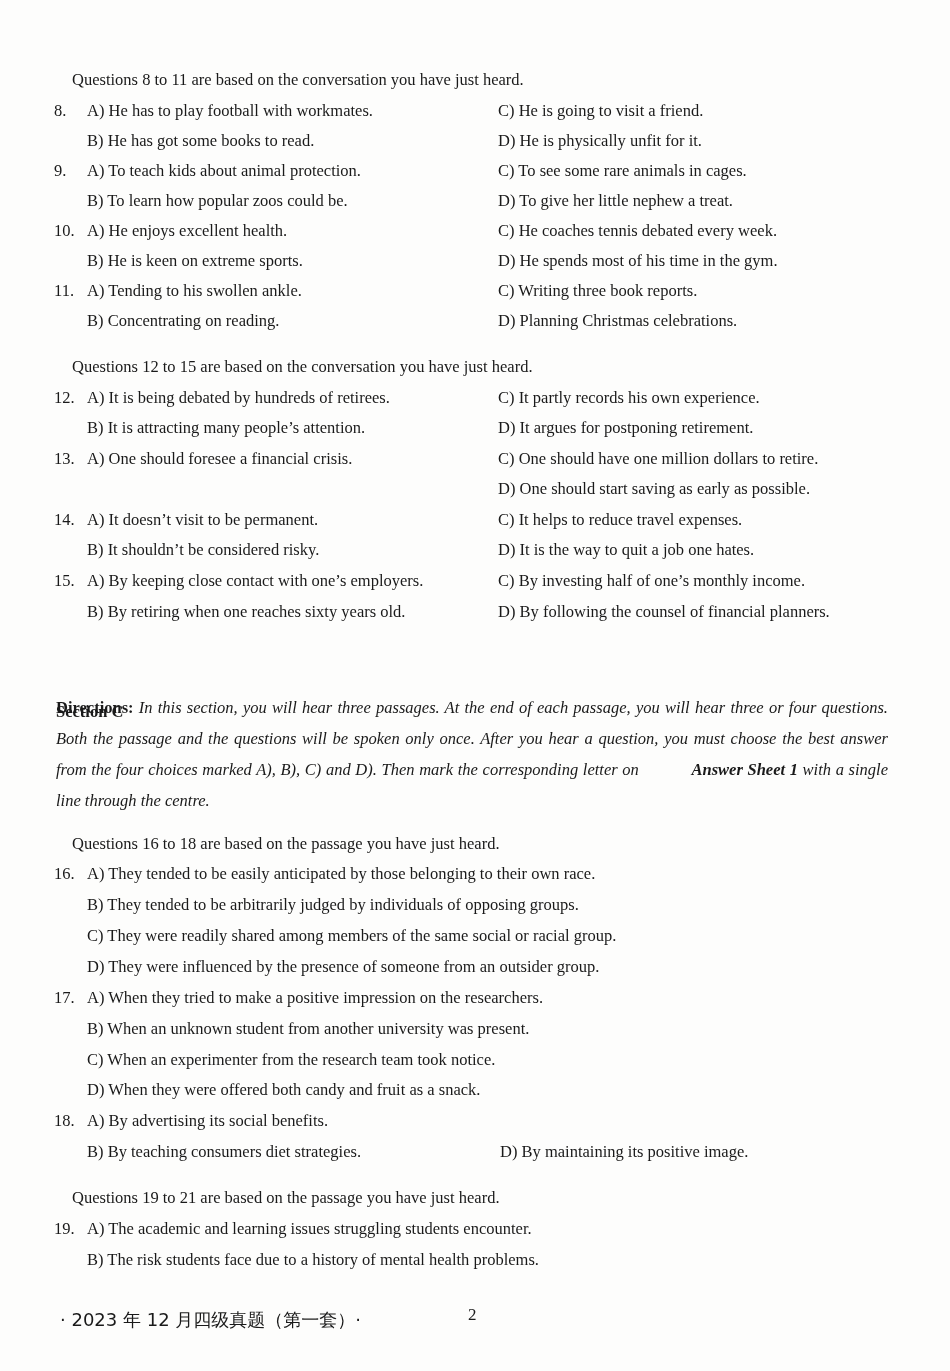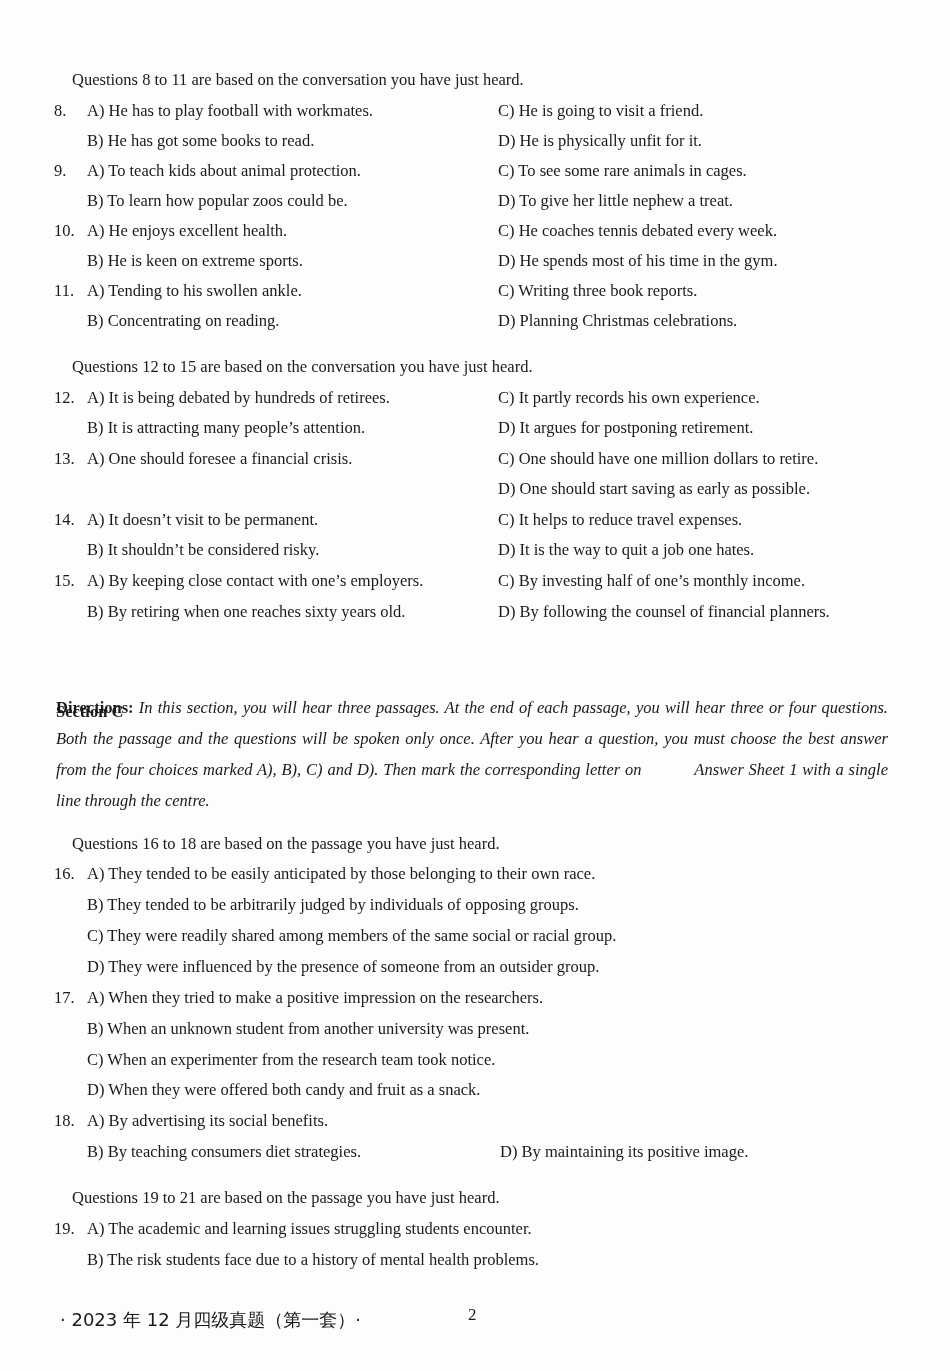--- a/index.html
+++ b/index.html
@@ -9,21 +9,21 @@
     }
     .heading { position: absolute; left: 72px; font-weight: normal; font-size: 16.5px; text-align: center; }
     .row { position: absolute; left: 0; width: 950px; height: 30px; font-size: 16.5px; }
     .num { position: absolute; left: 54px; }
     .optA { position: absolute; left: 87px; }
     .optC { position: absolute; left: 498px; }
     .row18 .optC { left: 500px; }
     .sec-title { position: absolute; left: 56px; top: 666px; font-weight: bold; font-size: 16.5px; margin-top: 36px; }
     .directions { position: absolute; left: 56px; top: 692px; width: 832px; font-size: 16.5px; line-height: 31px; font-style: italic; text-align: justify; }
     .directions b { font-style: normal; }
-    .directions .bi { font-weight: normal; font-style: italic; margin-left: 48px; }
+    .directions .bi { font-weight: bold; font-style: italic; margin-left: 48px; }
     .footer-left { position: absolute; left: 60px; top: 1308px; font-size: 18px; font-family: "DejaVu Sans", sans-serif; }
     .footer-page { position: absolute; left: 468px; top: 1305px; font-size: 17px; }
   </style>
 </head>
 <body>
 
 <div class="heading" style="top:70px">Questions 8 to 11 are based on the conversation you have just heard.</div>
 
 <div class="row" style="top:101px">
   <span class="num">8.</span>

